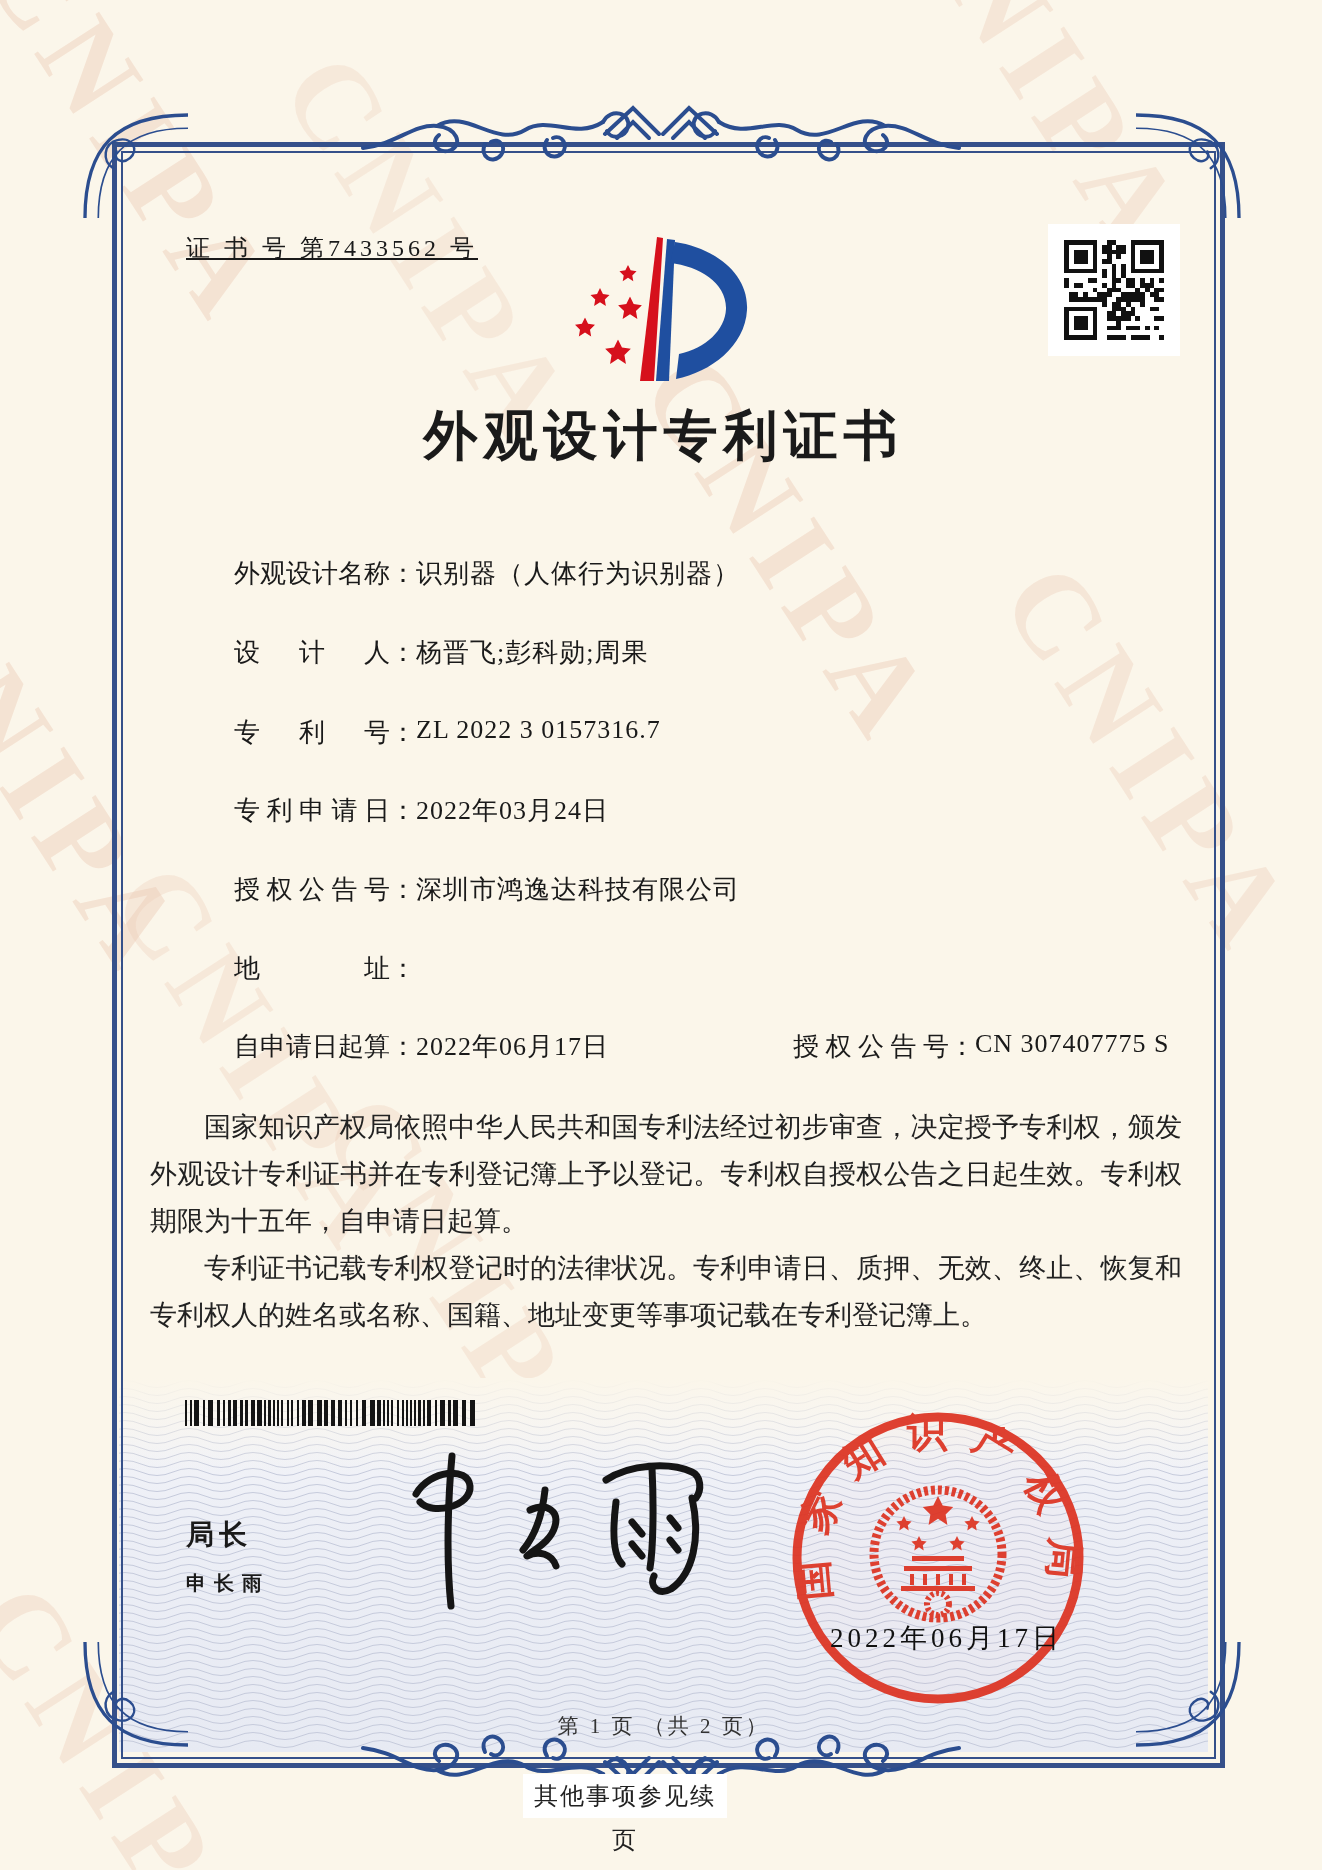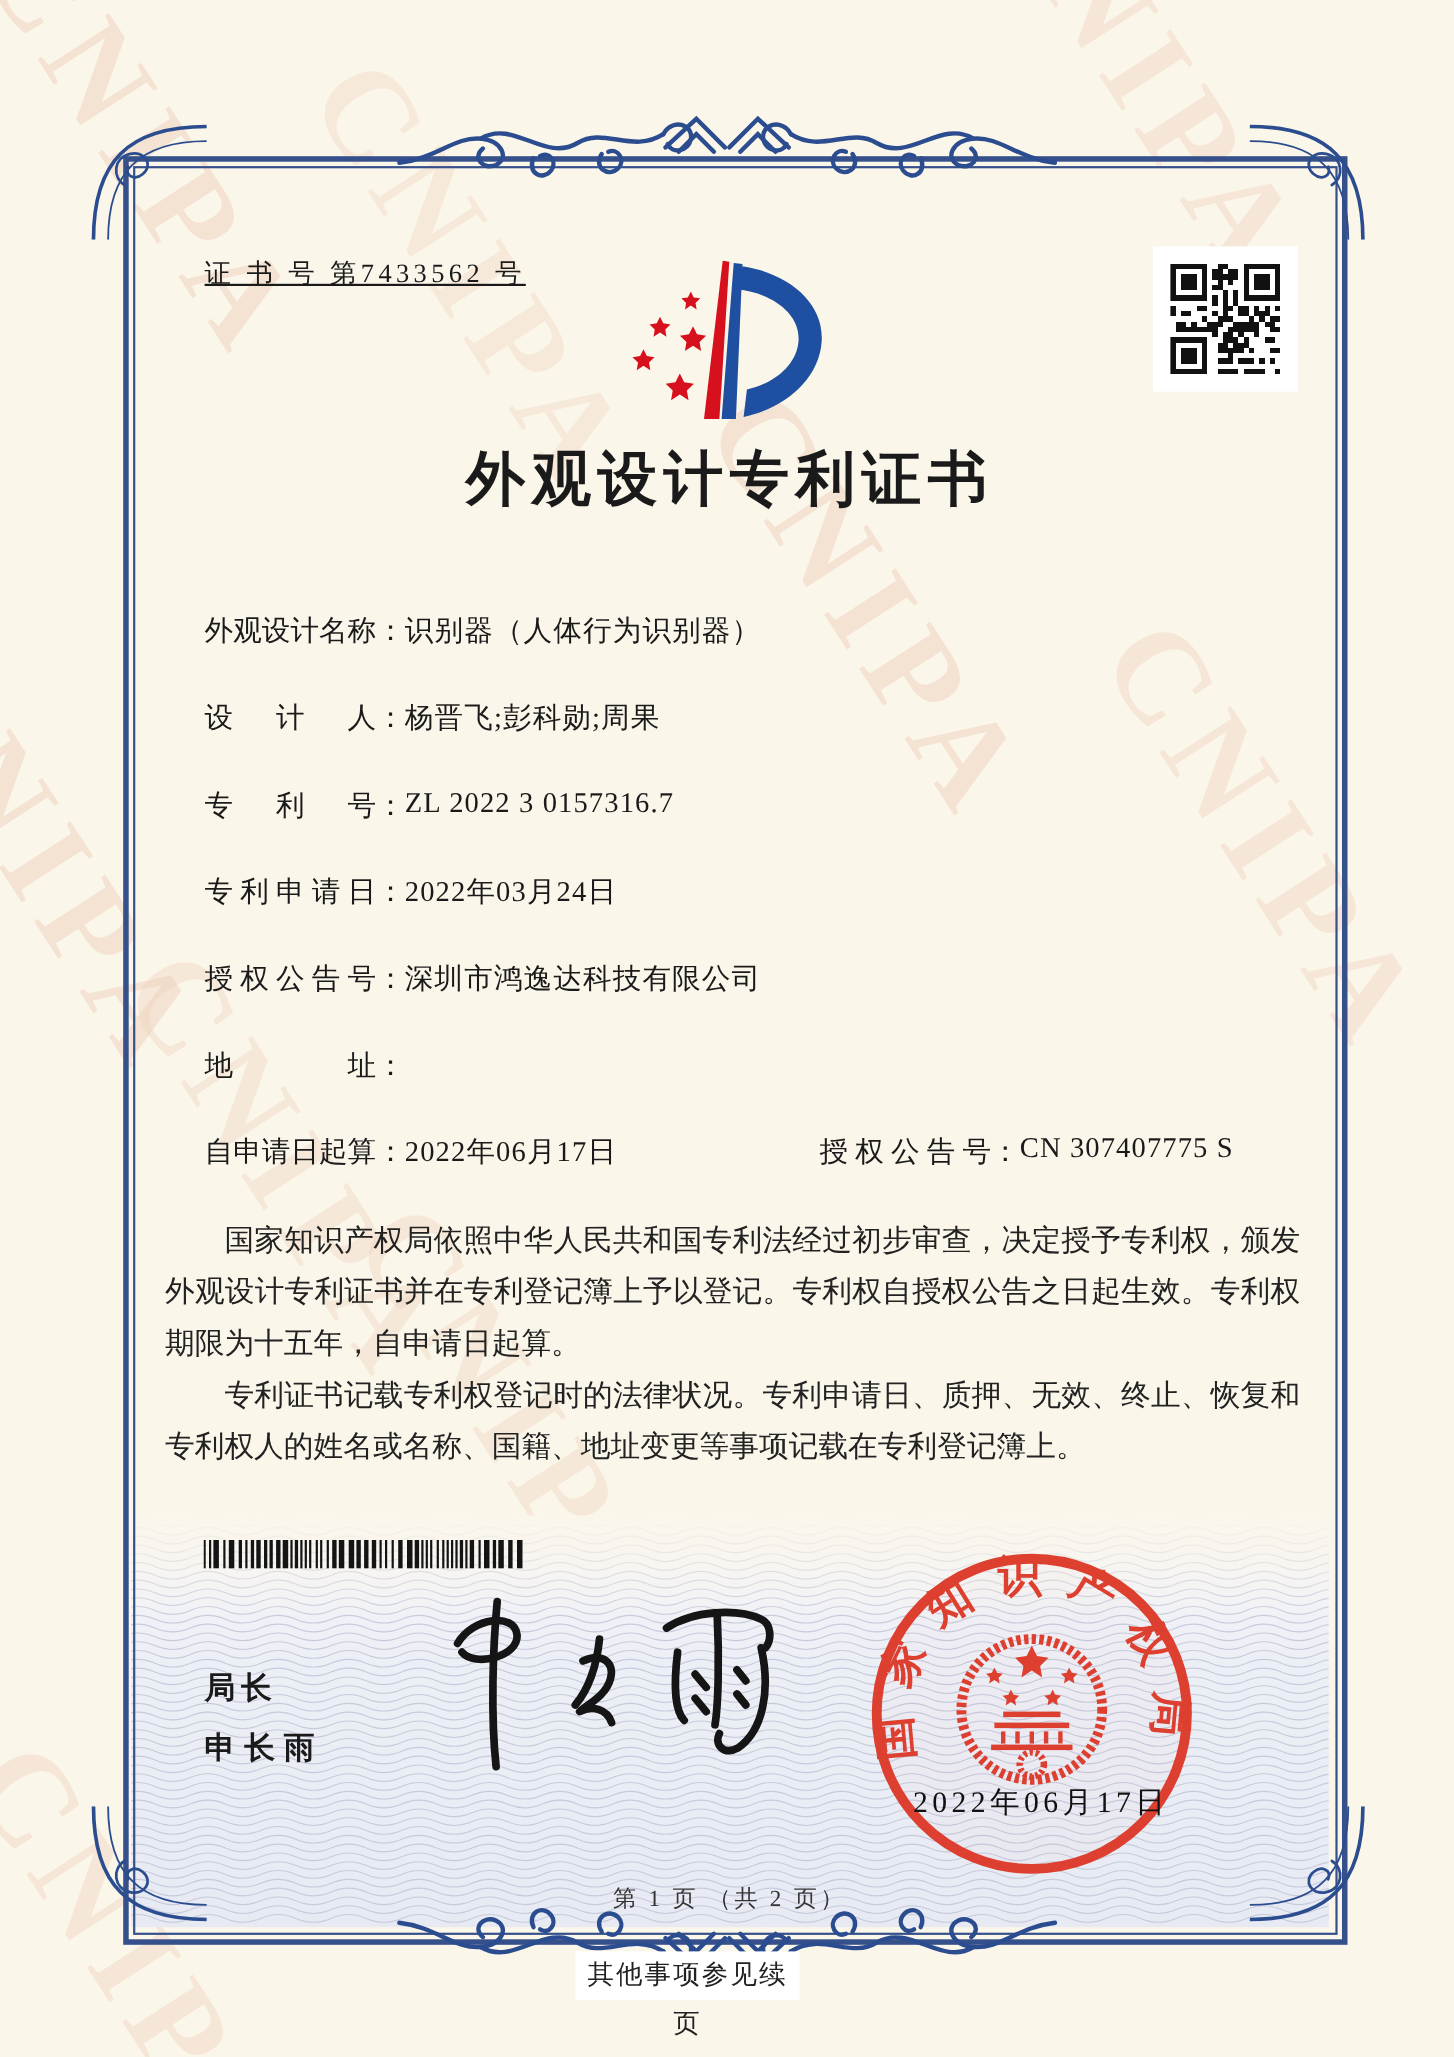--- a/index.html
+++ b/index.html
@@ -22,37 +22,37 @@
              background:linear-gradient(180deg,#fbf6ea 0%,rgba(251,246,234,0) 100%);}
   
   .cert-no{position:absolute;left:186px;top:232px;font-size:24px;letter-spacing:4px;z-index:3;text-decoration:underline;}
   .logo{position:absolute;left:548px;top:226px;z-index:3;}
   .qr-box{position:absolute;left:1048px;top:224px;width:132px;height:132px;background:#fff;z-index:3;}
   .qr-box svg{position:absolute;left:16px;top:16px;}
   .title{position:absolute;left:112px;top:400px;width:1103px;text-align:center;z-index:3;
          font-size:54px;font-weight:bold;letter-spacing:6px;}
   
   .frow{position:absolute;left:186px;z-index:3;font-size:26px;white-space:nowrap;}
-  .flabel{display:inline-block;width:156px;text-align:justify;text-align-last:justify;vertical-align:top;}
+  .flabel{display:inline-block;width:156px;text-align:justify;text-align-last:justify;vertical-align:top;margin-left:48px;}
   .fcolon{display:inline-block;width:26px;vertical-align:top;}
   .fvalue{display:inline-block;letter-spacing:1px;vertical-align:top;white-space:normal;}
   .pair2{margin-left:60px;}
   
   .paras{position:absolute;left:150px;top:1104px;width:1032px;z-index:3;
          font-size:27px;line-height:47px;text-align:justify;color:#222;}
   .paras p{margin:0;text-indent:2em;}
   
   .barcode{position:absolute;left:185px;top:1400px;width:292px;height:26px;z-index:3;
            display:flex;align-items:stretch;overflow:hidden;}
   .barcode i{background:#141414;height:100%;flex:none;}
   
   .signer-title{position:absolute;left:186px;top:1516px;z-index:3;
      font-family:Liberation Mono, monospace;font-size:28px;font-weight:600;letter-spacing:5px;}
   .signer-name{position:absolute;left:186px;top:1570px;z-index:3;
-     font-family:"Liberation Sans","DejaVu Sans",sans-serif;font-size:28px;font-weight:600;letter-spacing:8px;}
+     font-family:"Liberation Sans","DejaVu Sans",sans-serif;font-size:20px;font-weight:600;letter-spacing:8px;}
   .signature{position:absolute;left:370px;top:1438px;z-index:3;}
   
   .seal{position:absolute;left:788px;top:1408px;z-index:4;opacity:.93;}
   .seal-date{position:absolute;left:830px;top:1620px;z-index:5;font-size:27px;letter-spacing:4px;color:#111;}
   
   .page-info{position:absolute;left:112px;top:1712px;width:1103px;text-align:center;z-index:3;
              font-size:21px;letter-spacing:3px;color:#333;}
   .cont-note{position:absolute;left:523px;top:1774px;width:204px;height:44px;line-height:44px;
              background:#ffffff;text-align:center;font-size:24px;letter-spacing:2px;z-index:3;color:#222;}
 </style>

